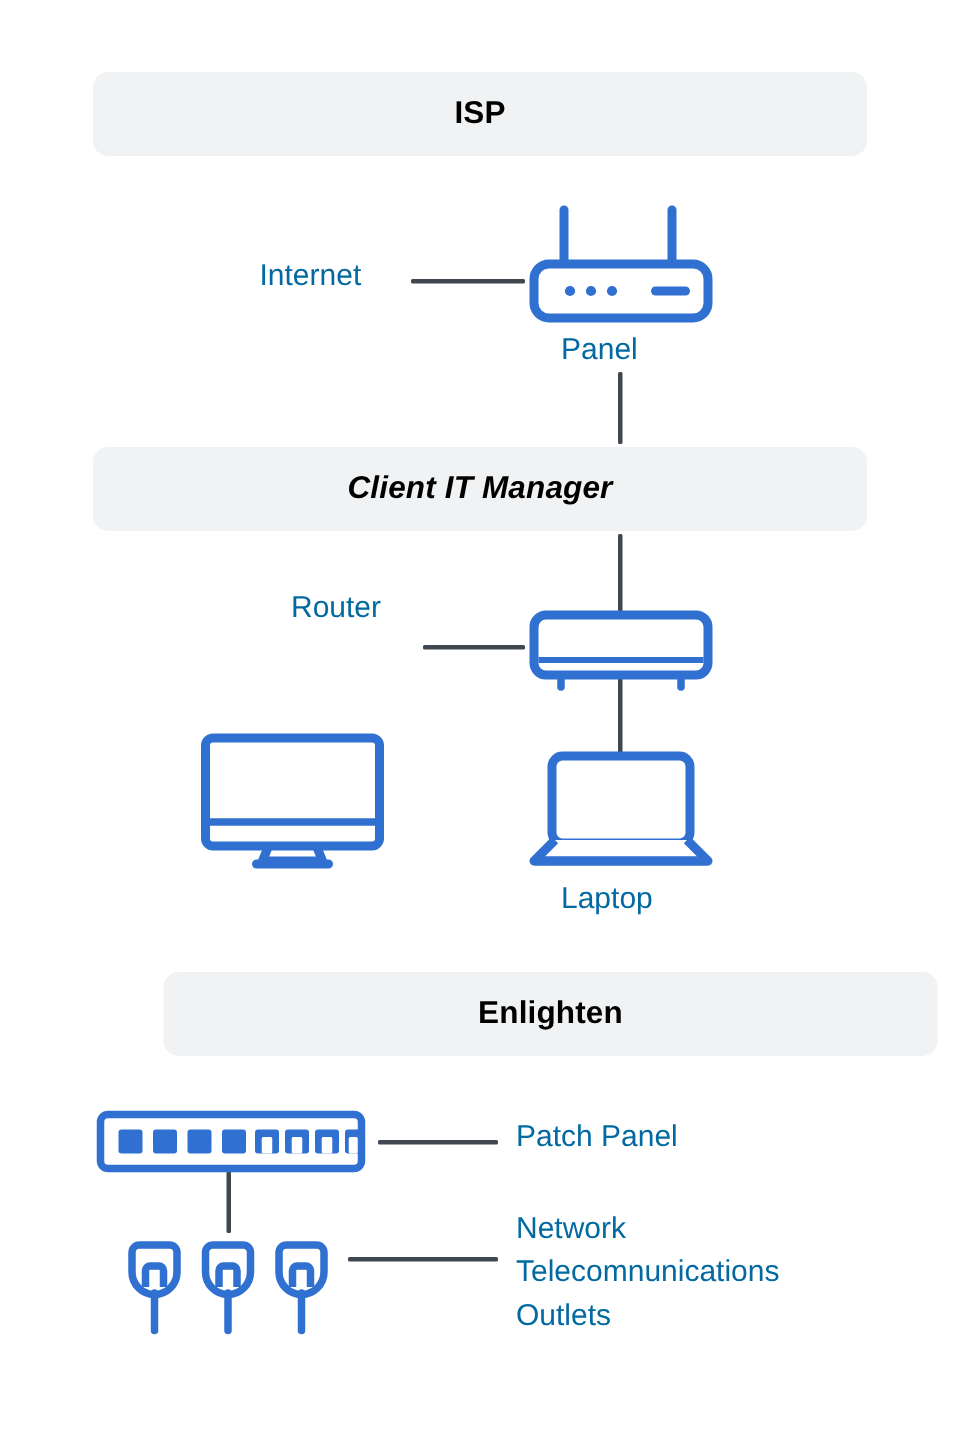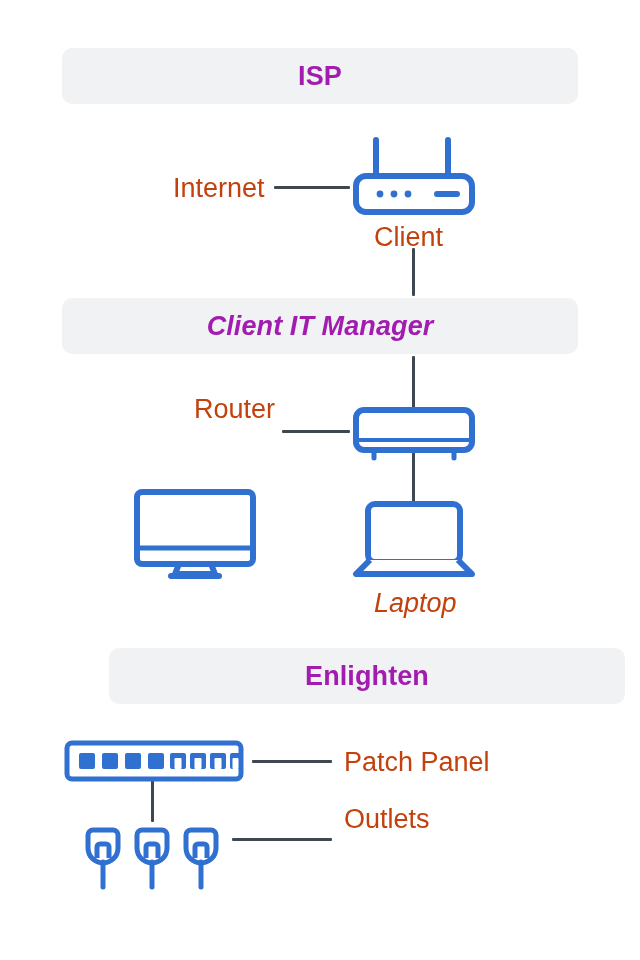--- a/index.html
+++ b/index.html
@@ -26,41 +26,41 @@
     left: 62px;
     width: 516px;
     height: 56px;
     background: #f0f2f4;
     border-radius: 10px;
     display: flex;
     align-items: center;
     justify-content: center;
   }
   .band-label {
-    font-size: 27px;
+    font-size: 21px;
     font-weight: bold;
-    color: #a21caf;
+    color: #000000;
     letter-spacing: 0.1px;
   }
   #band-isp { top: 48px; }
   #band-client { top: 298px; font-style: italic; }
   #band-enlighten { top: 648px; margin-left: 47px; }
 
   .side-label {
     position: absolute;
-    font-size: 27px;
-    color: #c2410c;
+    font-size: 20px;
+    color: #0369a1;
     white-space: nowrap;
   }
   .side-label.multi { white-space: normal; line-height: 29px; }
 
   #label-internet { left: 173px; top: 173px; }
   #label-modem    { left: 374px; top: 222px; }
   #label-router   { left: 194px; top: 394px; }
-  #label-laptop   { left: 374px; top: 588px; font-style: italic; }
+  #label-laptop   { left: 374px; top: 588px; }
   #label-patch    { left: 344px; top: 747px; text-align: right; }
   #label-outlets  { left: 344px; top: 805px; width: 230px; }
 
   .lead {
     position: absolute;
     background: #3f4750;
     height: 3px;
     border-radius: 1px;
   }
   #lead-internet { left: 274px; top: 186px; width: 76px; }
@@ -198,22 +198,24 @@
 
   <div class="icon" id="icon-outlet-3">
     <svg width="42" height="66" viewBox="0 0 42 66" xmlns="http://www.w3.org/2000/svg">
       <path d="M6 11 a5 5 0 0 1 5 -5 h20 a5 5 0 0 1 5 5 v13 a15 15 0 0 1 -15 15 a15 15 0 0 1 -15 -15 z" fill="#ffffff" stroke="#3070d0" stroke-width="5"></path>
       <path d="M15 34 v-11 a3 3 0 0 1 3 -3 h6 a3 3 0 0 1 3 3 v11" fill="#ffffff" stroke="#3070d0" stroke-width="5"></path>
       <line x1="21" y1="38" x2="21" y2="63" stroke="#3070d0" stroke-width="5" stroke-linecap="round"></line>
     </svg>
   </div>
 
   <div class="side-label" id="label-internet">Internet</div>
-  <div class="side-label" id="label-modem">Client</div>
+  <div class="side-label" id="label-modem">Panel</div>
   <div class="side-label" id="label-router">Router</div>
   <div class="side-label" id="label-laptop">Laptop</div>
   <div class="side-label" id="label-patch">Patch Panel</div>
 
   <div class="side-label multi" id="label-outlets">
+    <div>Network</div>
+    <div>Telecomnunications</div>
     <div>Outlets</div>
   </div>
 
 </div>
 
 </body></html>

